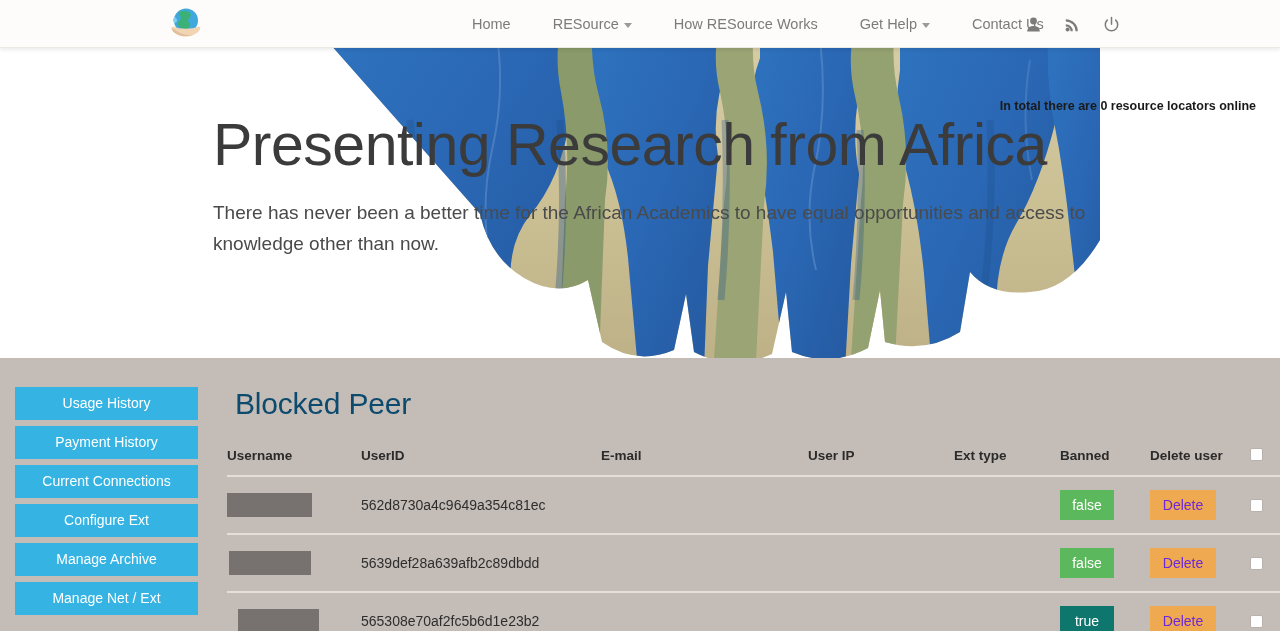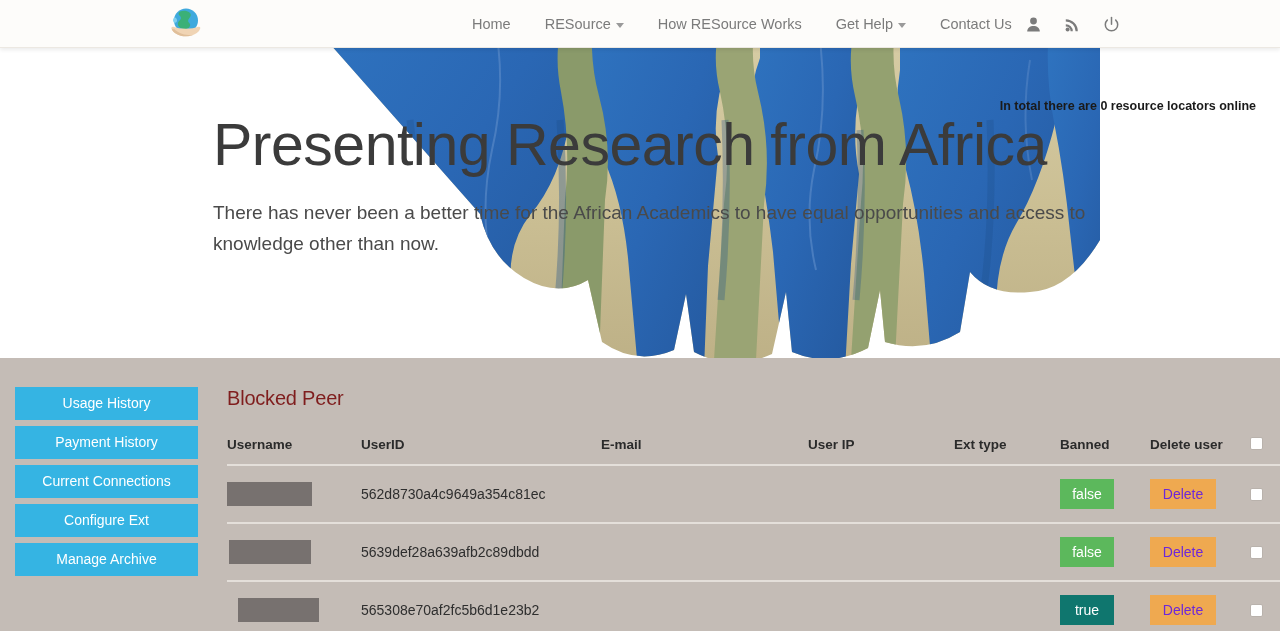--- a/index.html
+++ b/index.html
@@ -31,21 +31,21 @@
     height: 36px;
     display: block;
   }
   .nav-links {
     position: absolute;
     left: 455px;
     top: 0;
     height: 48px;
     display: flex;
     align-items: center;
-    gap: 0px;
+    gap: 8px;
   }
   .nav-link {
     color: #7b7b7b;
     font-size: 14.5px;
     text-decoration: none;
     padding: 0 17px;
     white-space: nowrap;
     display: inline-flex;
     align-items: center;
     gap: 5px;
@@ -149,25 +149,26 @@
     text-decoration: none;
   }
 
   .panel {
     position: absolute;
     left: 227px;
     top: 29px;
     right: 0;
   }
   .panel-title {
-    font-size: 20px;
+    font-size: 30px;
     font-weight: 400;
-    color: #7f1d1d;
+    color: #0c4a6e;
     margin-bottom: 27px;
     letter-spacing: -0.2px;
+    margin-left: 8px;
   }
 
   table.peer-table {
     width: 1053px;
     border-collapse: collapse;
     table-layout: fixed;
   }
   table.peer-table th {
     text-align: left;
     font-size: 13.5px;
@@ -351,20 +352,21 @@
 </div>
 
 <div class="content">
 
   <div class="sidebar">
     <a class="side-btn" href="#">Usage History</a>
     <a class="side-btn" href="#">Payment History</a>
     <a class="side-btn" href="#">Current Connections</a>
     <a class="side-btn" href="#">Configure Ext</a>
     <a class="side-btn" href="#">Manage Archive</a>
+    <a class="side-btn" href="#">Manage Net / Ext</a>
   </div>
 
   <div class="panel">
     <h2 class="panel-title">Blocked Peer</h2>
 
     <table class="peer-table">
       <colgroup>
         <col class="col-username">
           <col class="col-userid">
           <col class="col-email">

